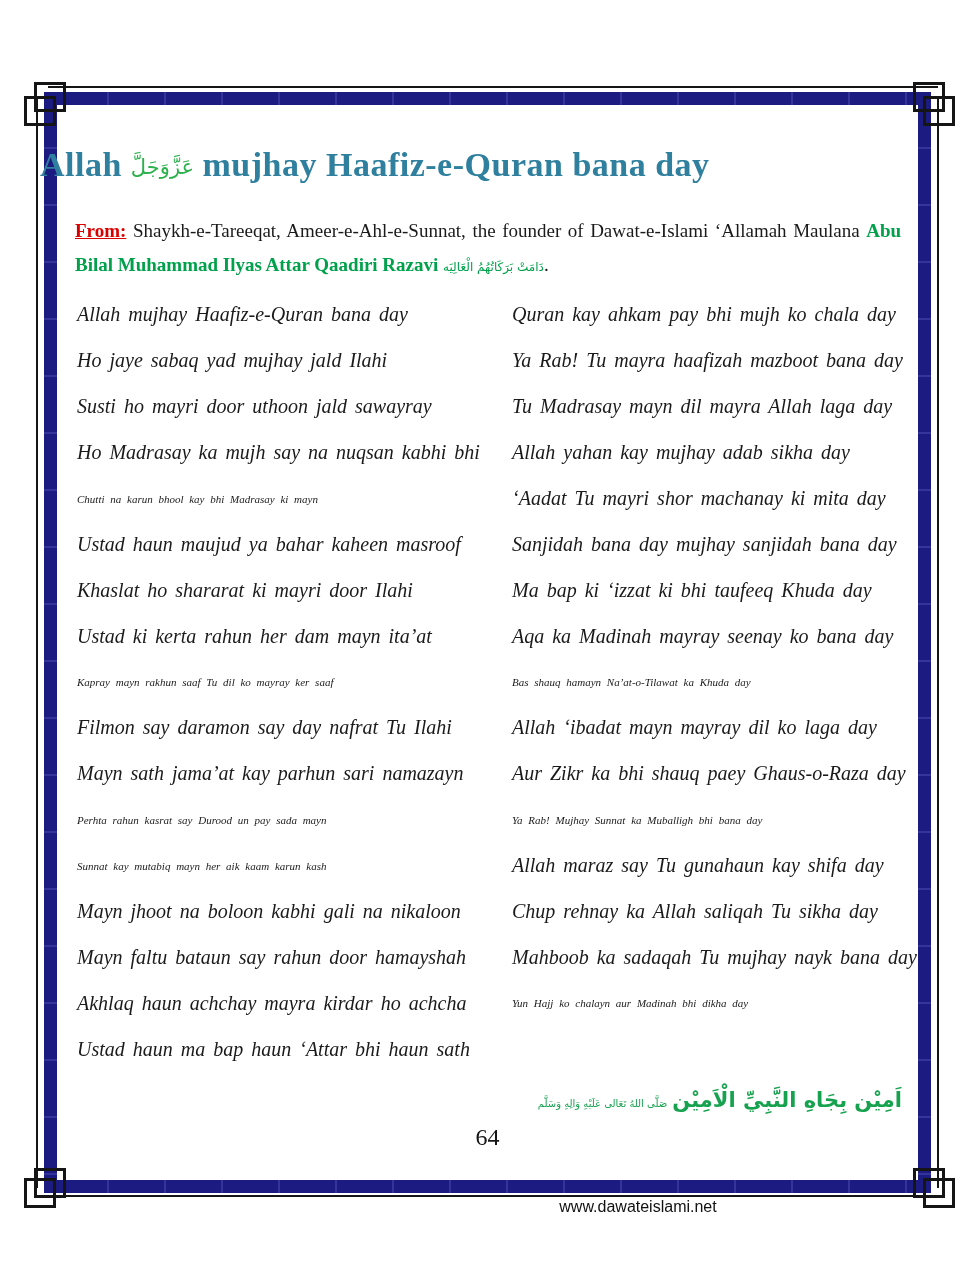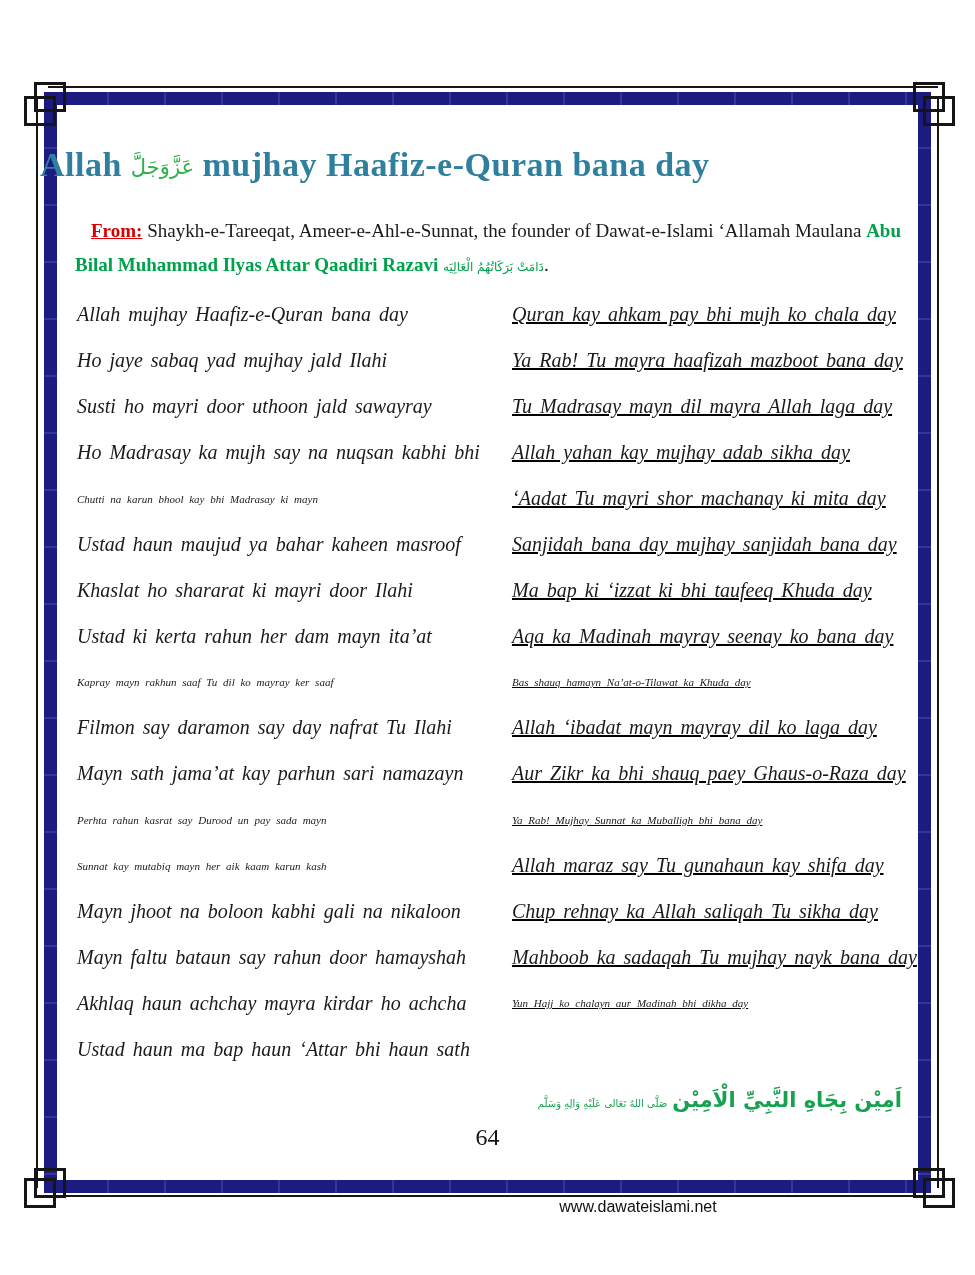--- a/index.html
+++ b/index.html
@@ -35,27 +35,27 @@
   }
   .title .ar{
     color:#2db14c;font-weight:normal;font-size:21px;
     font-family:"DejaVu Sans",sans-serif;vertical-align:2px;
   }
   
   .from{
     position:absolute;top:214px;left:75px;width:826px;
     font-size:19px;line-height:34px;color:var(--ink);text-align:justify;
   }
-  .from .label{color:var(--red);font-weight:bold;text-decoration:underline;margin-left:16px;}
+  .from .label{color:var(--red);font-weight:bold;text-decoration:underline;}
   .from .gname{color:var(--green);font-weight:bold;}
   .from .gar{color:var(--green);font-family:"DejaVu Sans",sans-serif;font-size:12px;}
   
   .vcol{position:absolute;top:292px;width:408px;}
   #col-left{left:77px;}
-  #col-right{left:512px;text-decoration:underline;}
+  #col-right{left:512px;}
   .verse-line{
     height:45.9px;display:flex;align-items:center;
     font-style:italic;font-size:20px;color:var(--ink);
     word-spacing:3px;white-space:nowrap;
   }
   .verse-line.v-small{font-size:11px;}
   
   .ameen{
     position:absolute;top:1088px;right:73px;direction:rtl;text-align:right;
     color:#16a24f;font-family:"DejaVu Sans",sans-serif;white-space:nowrap;

